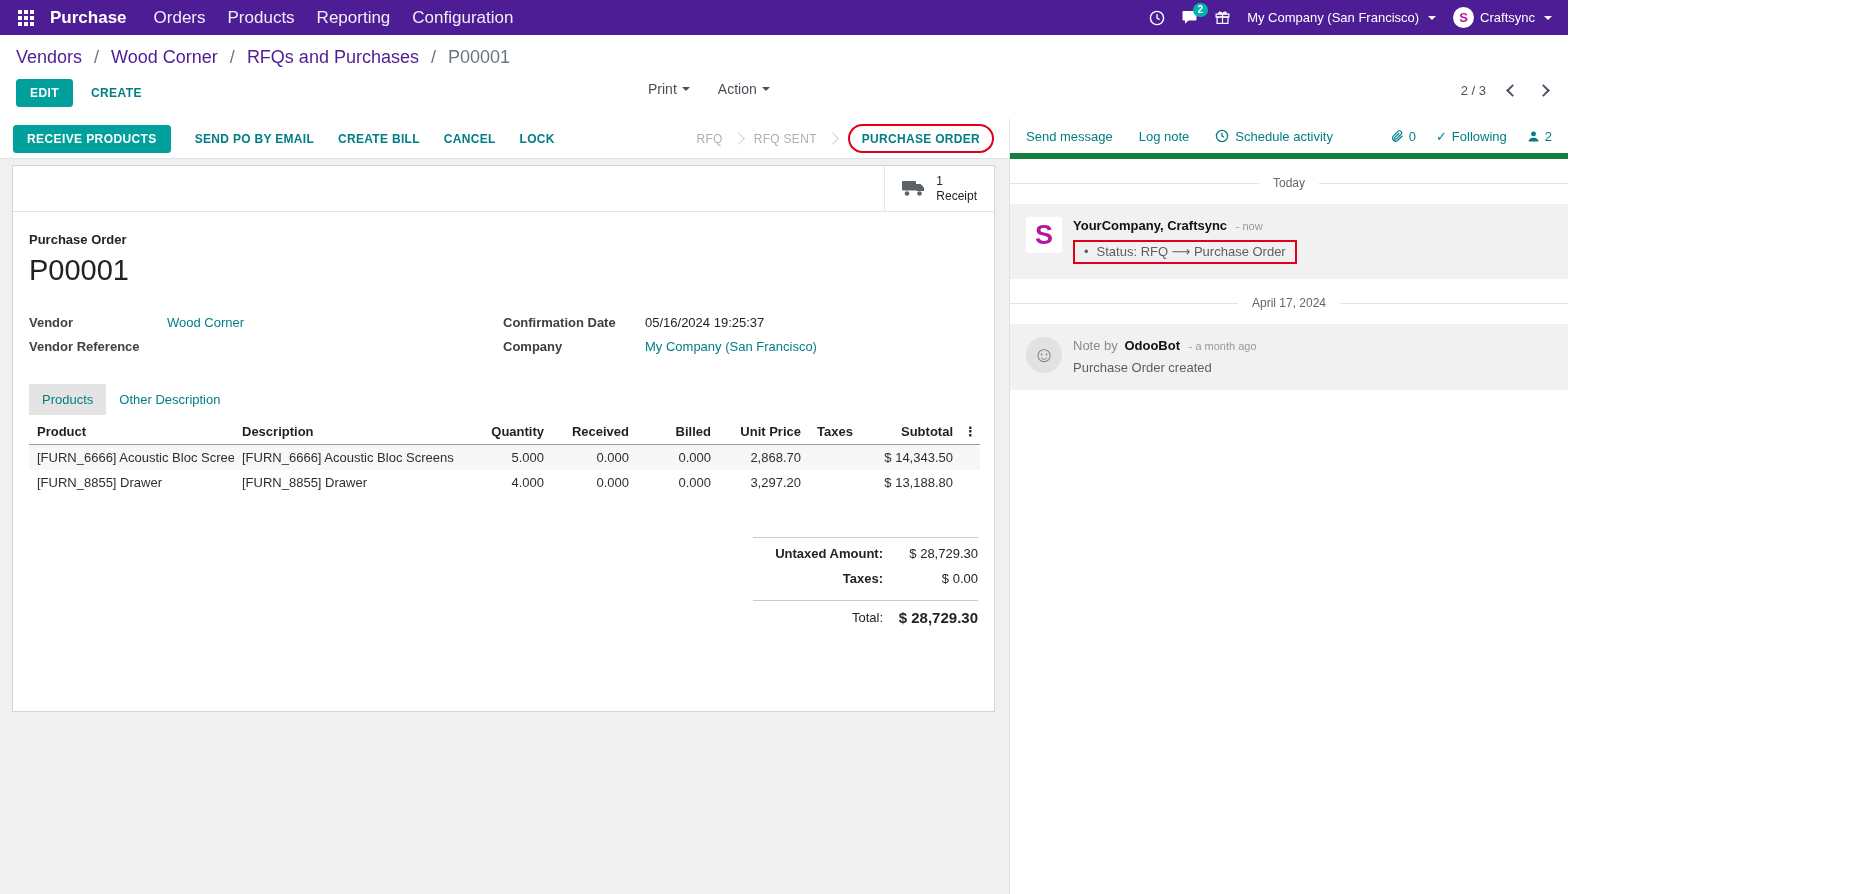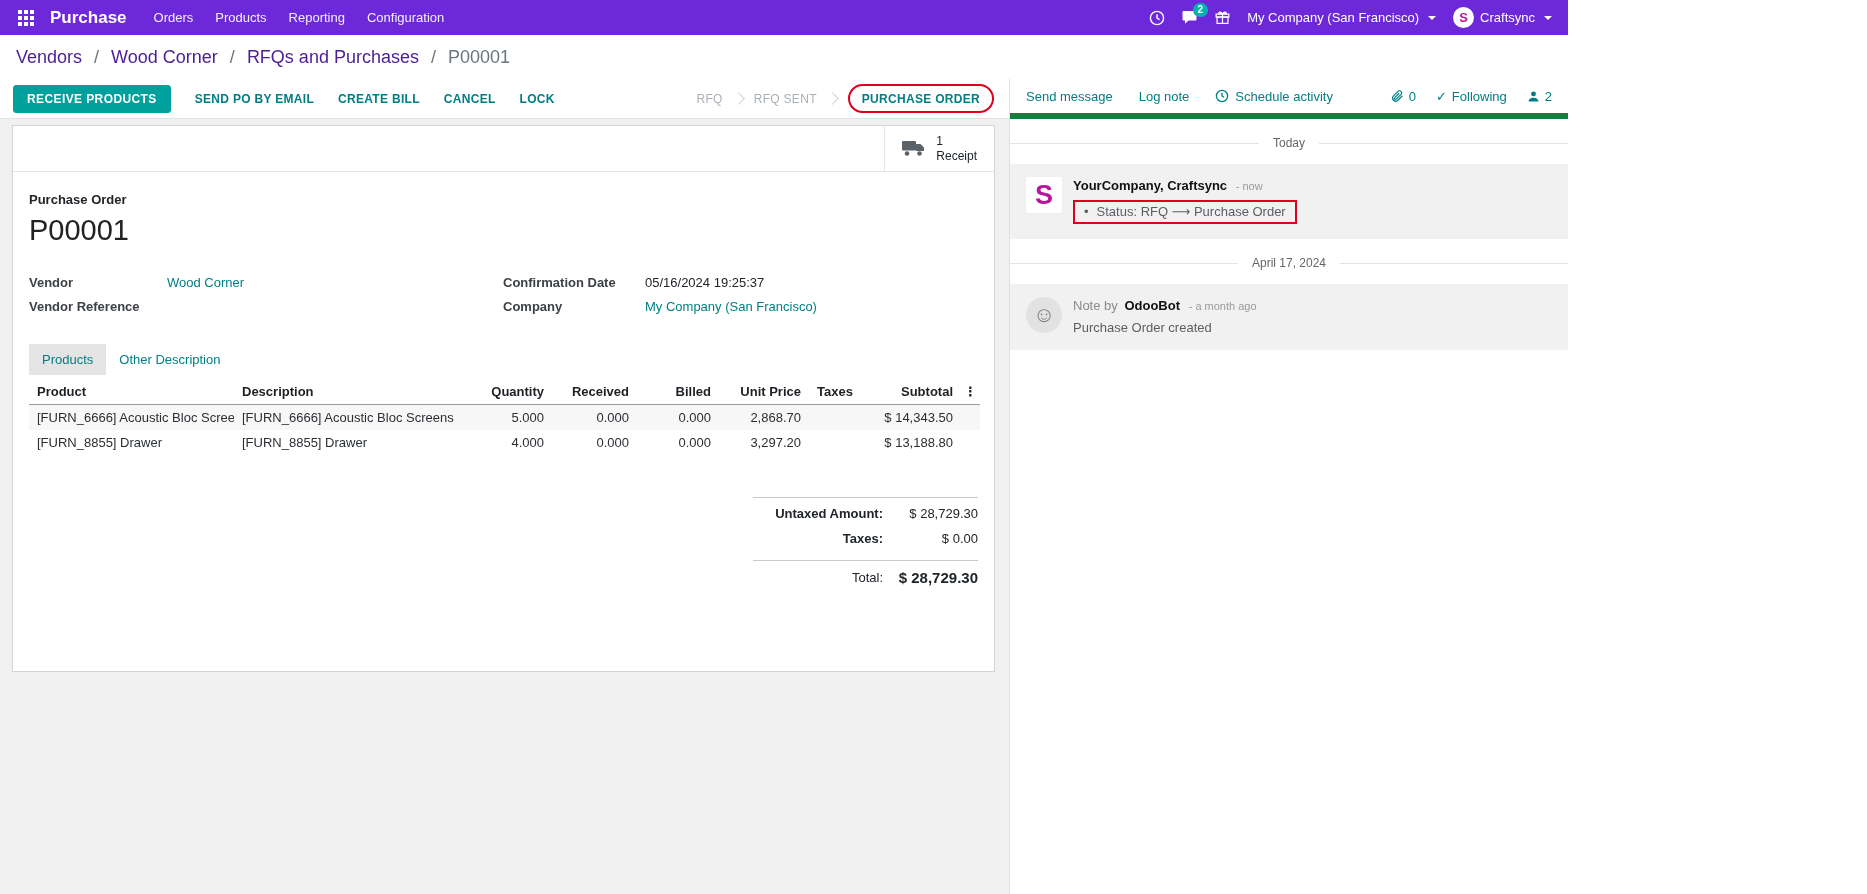--- a/index.html
+++ b/index.html
@@ -7,25 +7,25 @@
   body {
     background: #fff;
     font-family: "Liberation Sans", "DejaVu Sans", sans-serif;
     font-size: 13px;
     color: #212529;
     overflow: hidden;
   }
   .app { width: 1568px; height: 894px; display: flex; flex-direction: column; background: #fff; }
 
   
-  .navbar { height: 35px; flex: 0 0 35px; background: #6d28d9; display: flex; align-items: center; color: #fff; padding: 0 10px; }
+  .navbar { height: 35px; flex: 0 0 35px; background: #4c1d95; display: flex; align-items: center; color: #fff; padding: 0 10px; }
   .apps-btn { width: 32px; display: flex; justify-content: center; align-items: center; cursor: pointer; }
   .brand { font-size: 17px; font-weight: 700; margin: 0 16px 0 8px; cursor: pointer; }
   .nav-menu { display: flex; height: 100%; }
-  .nav-item { display: flex; align-items: center; padding: 8px 11px; font-size: 13px; color: rgba(255,255,255,.92); cursor: pointer; }
+  .nav-item { display: flex; align-items: center; padding: 8px 11px; font-size: 17px; color: rgba(255,255,255,.92); cursor: pointer; }
   .systray { margin-left: auto; display: flex; align-items: center; gap: 17px; padding-right: 6px; }
   .sys-icon { position: relative; display: flex; align-items: center; cursor: pointer; color: #fff; }
   .badge { position: absolute; top: -7px; right: -10px; background: #00b3ac; color: #fff; border-radius: 9px; font-size: 10px; line-height: 1; padding: 2px 5px 2px; font-weight: 700; }
   .menu-group { display: flex; align-items: center; gap: 6px; font-size: 13px; cursor: pointer; white-space: nowrap; }
   .avatar-sm { width: 21px; height: 21px; border-radius: 50%; background: #fff; color: #b5179e; font-weight: 800; font-size: 13px; display: flex; align-items: center; justify-content: center; }
   .caret { width: 0; height: 0; border-left: 4px solid transparent; border-right: 4px solid transparent; border-top: 4px solid currentColor; display: inline-block; margin-left: 3px; }
 
   
   .control-panel { padding: 12px 16px 0; flex: 0 0 auto; background: #fff; }
   .breadcrumb { font-size: 18px; margin-bottom: 11px; white-space: nowrap; }
@@ -177,20 +177,41 @@
 
   <div class="control-panel">
     <div class="breadcrumb">
       <a class="bc-link">Vendors</a>
       <span class="sep">/</span>
       <a class="bc-link">Wood Corner</a>
       <span class="sep">/</span>
       <a class="bc-link">RFQs and Purchases</a>
       <span class="sep">/</span>
       <span class="current">P00001</span>
+    </div>
+    <div class="cp-row">
+      <button class="btn-primary">EDIT</button>
+      <button class="btn-link">CREATE</button>
+      <div class="cp-center">
+        <div class="dropdown">
+          <span>Print</span>
+          <span class="caret"></span>
+        </div>
+        <div class="dropdown">
+          <span>Action</span>
+          <span class="caret"></span>
+        </div>
+      </div>
+      <div class="pager">
+        <span>2 / 3</span>
+        <span class="pager-btns">
+          <span class="chev left"></span>
+          <span class="chev right"></span>
+        </span>
+      </div>
     </div>
   </div>
 
   <div class="content">
 
     <div class="form-col">
 
       <div class="statusbar">
         <div class="sb-buttons">
           <button class="btn-primary">RECEIVE PRODUCTS</button>

